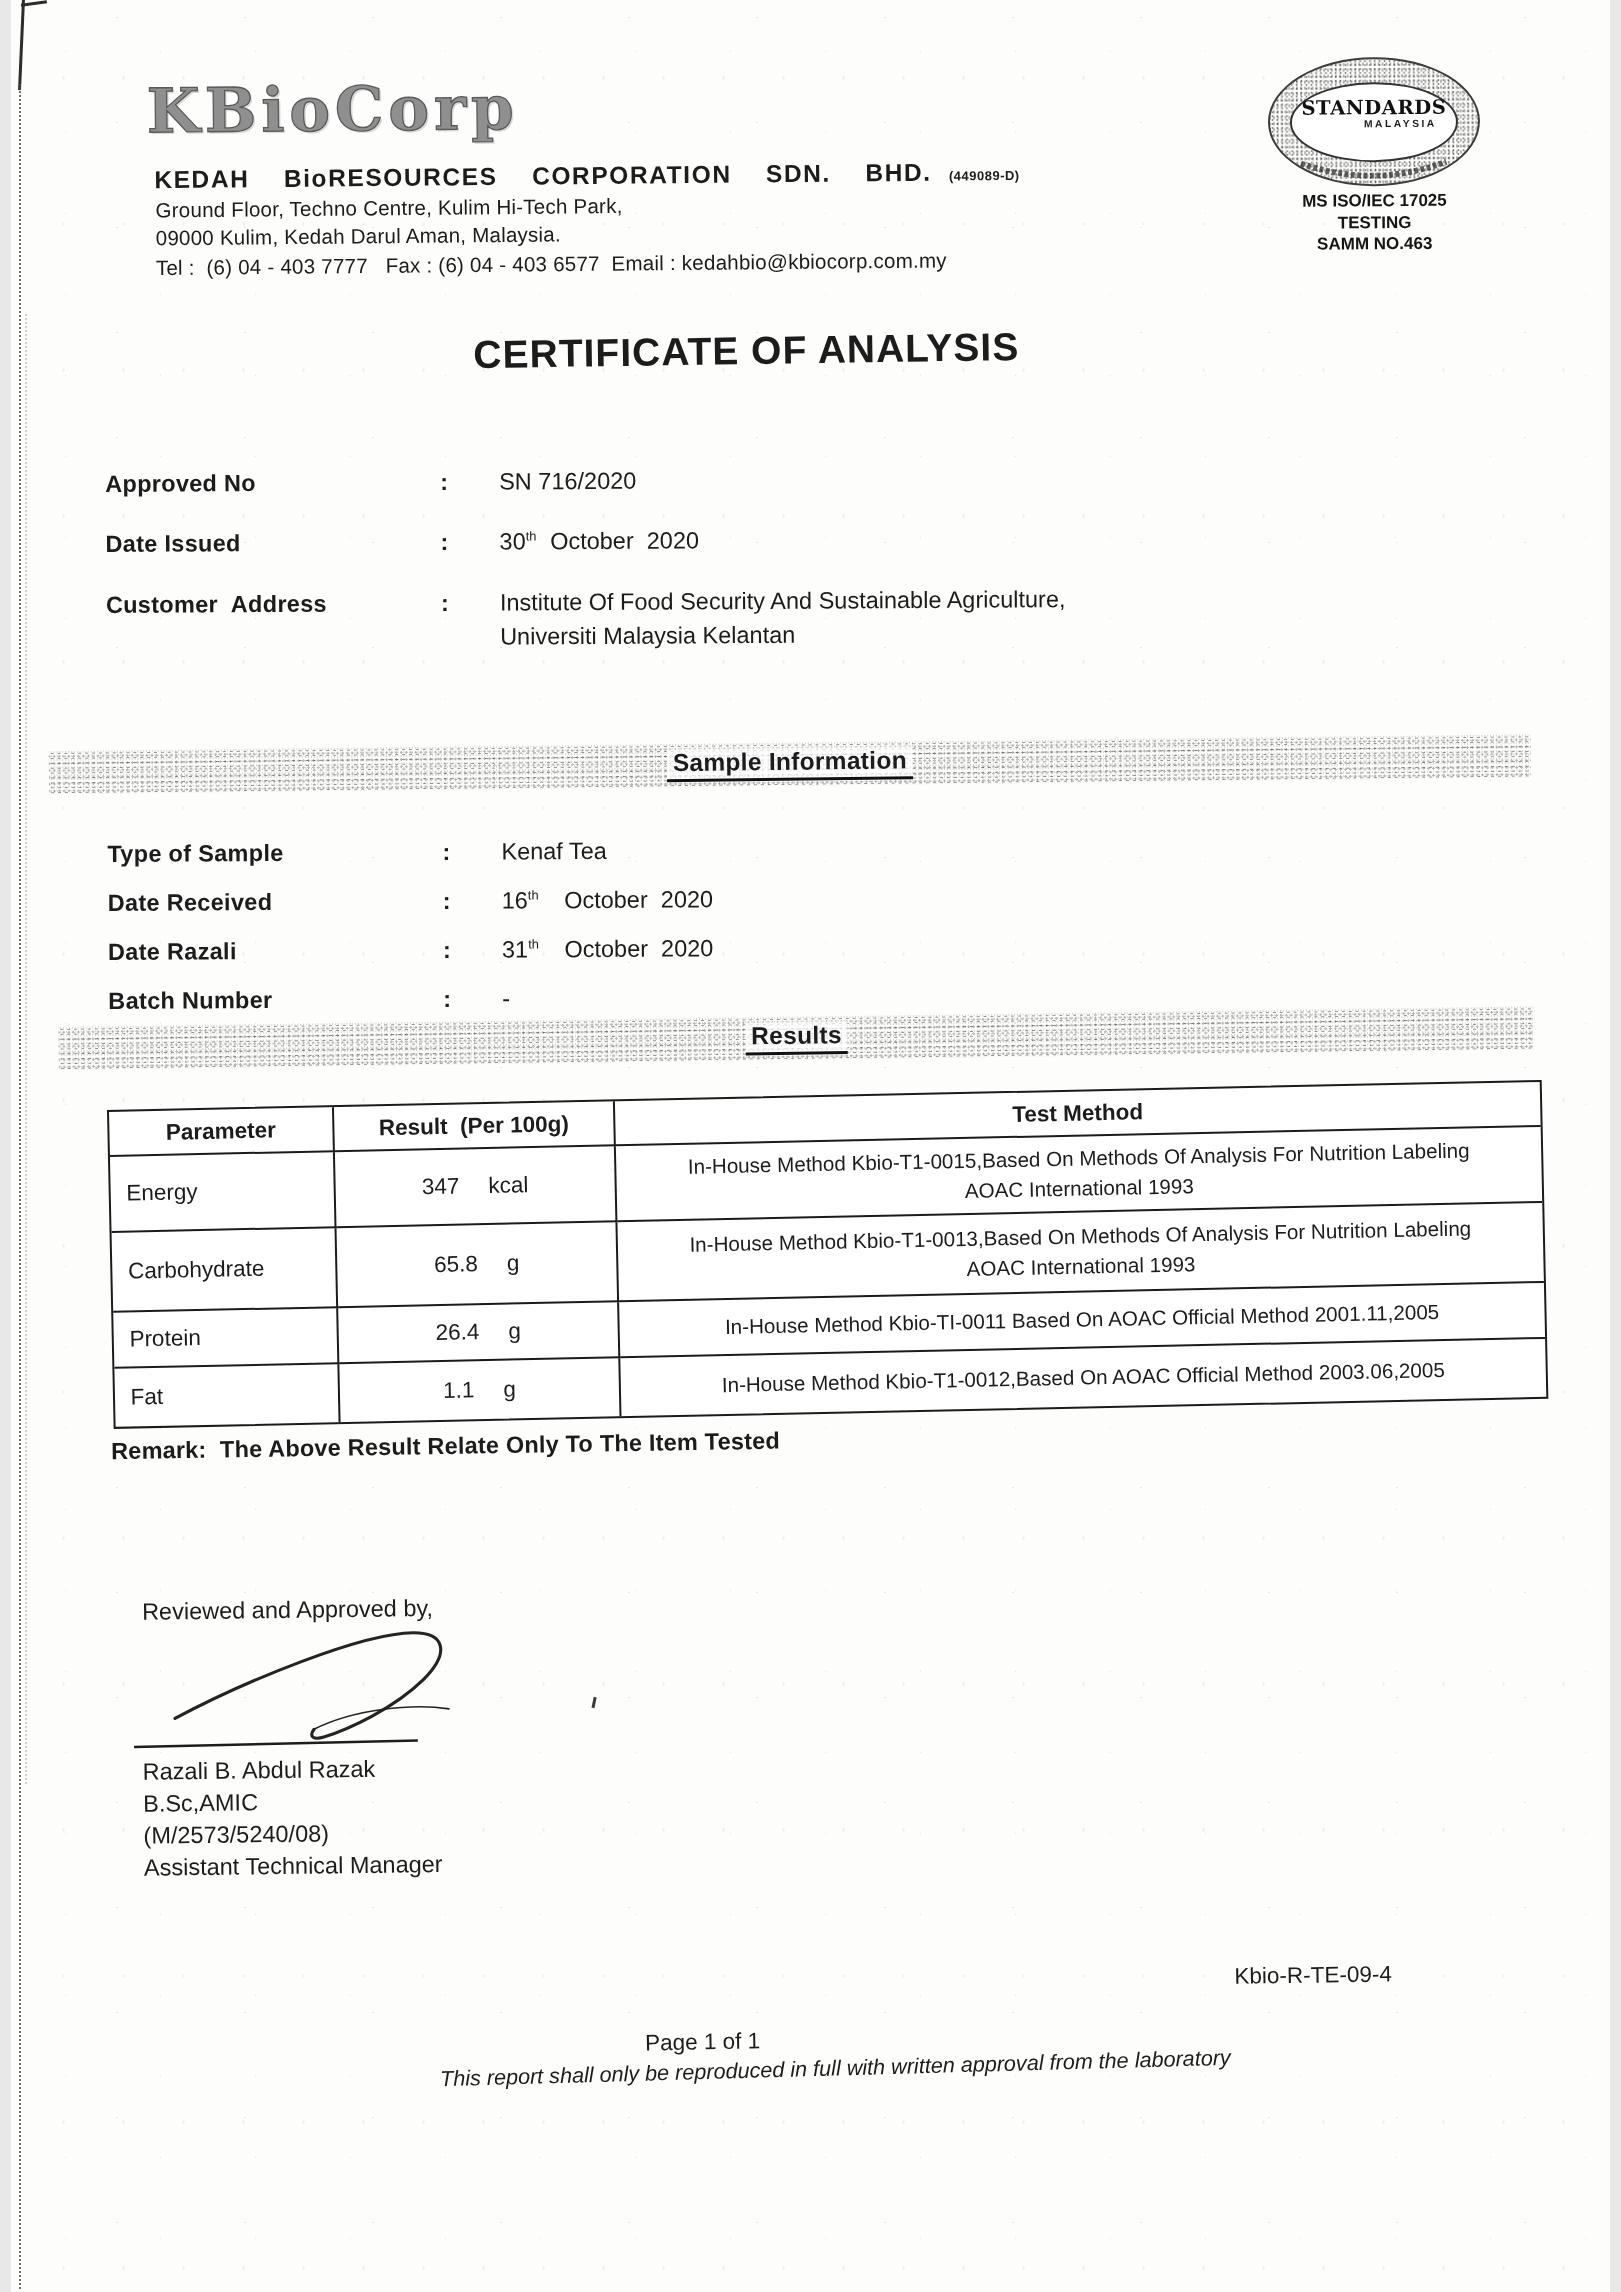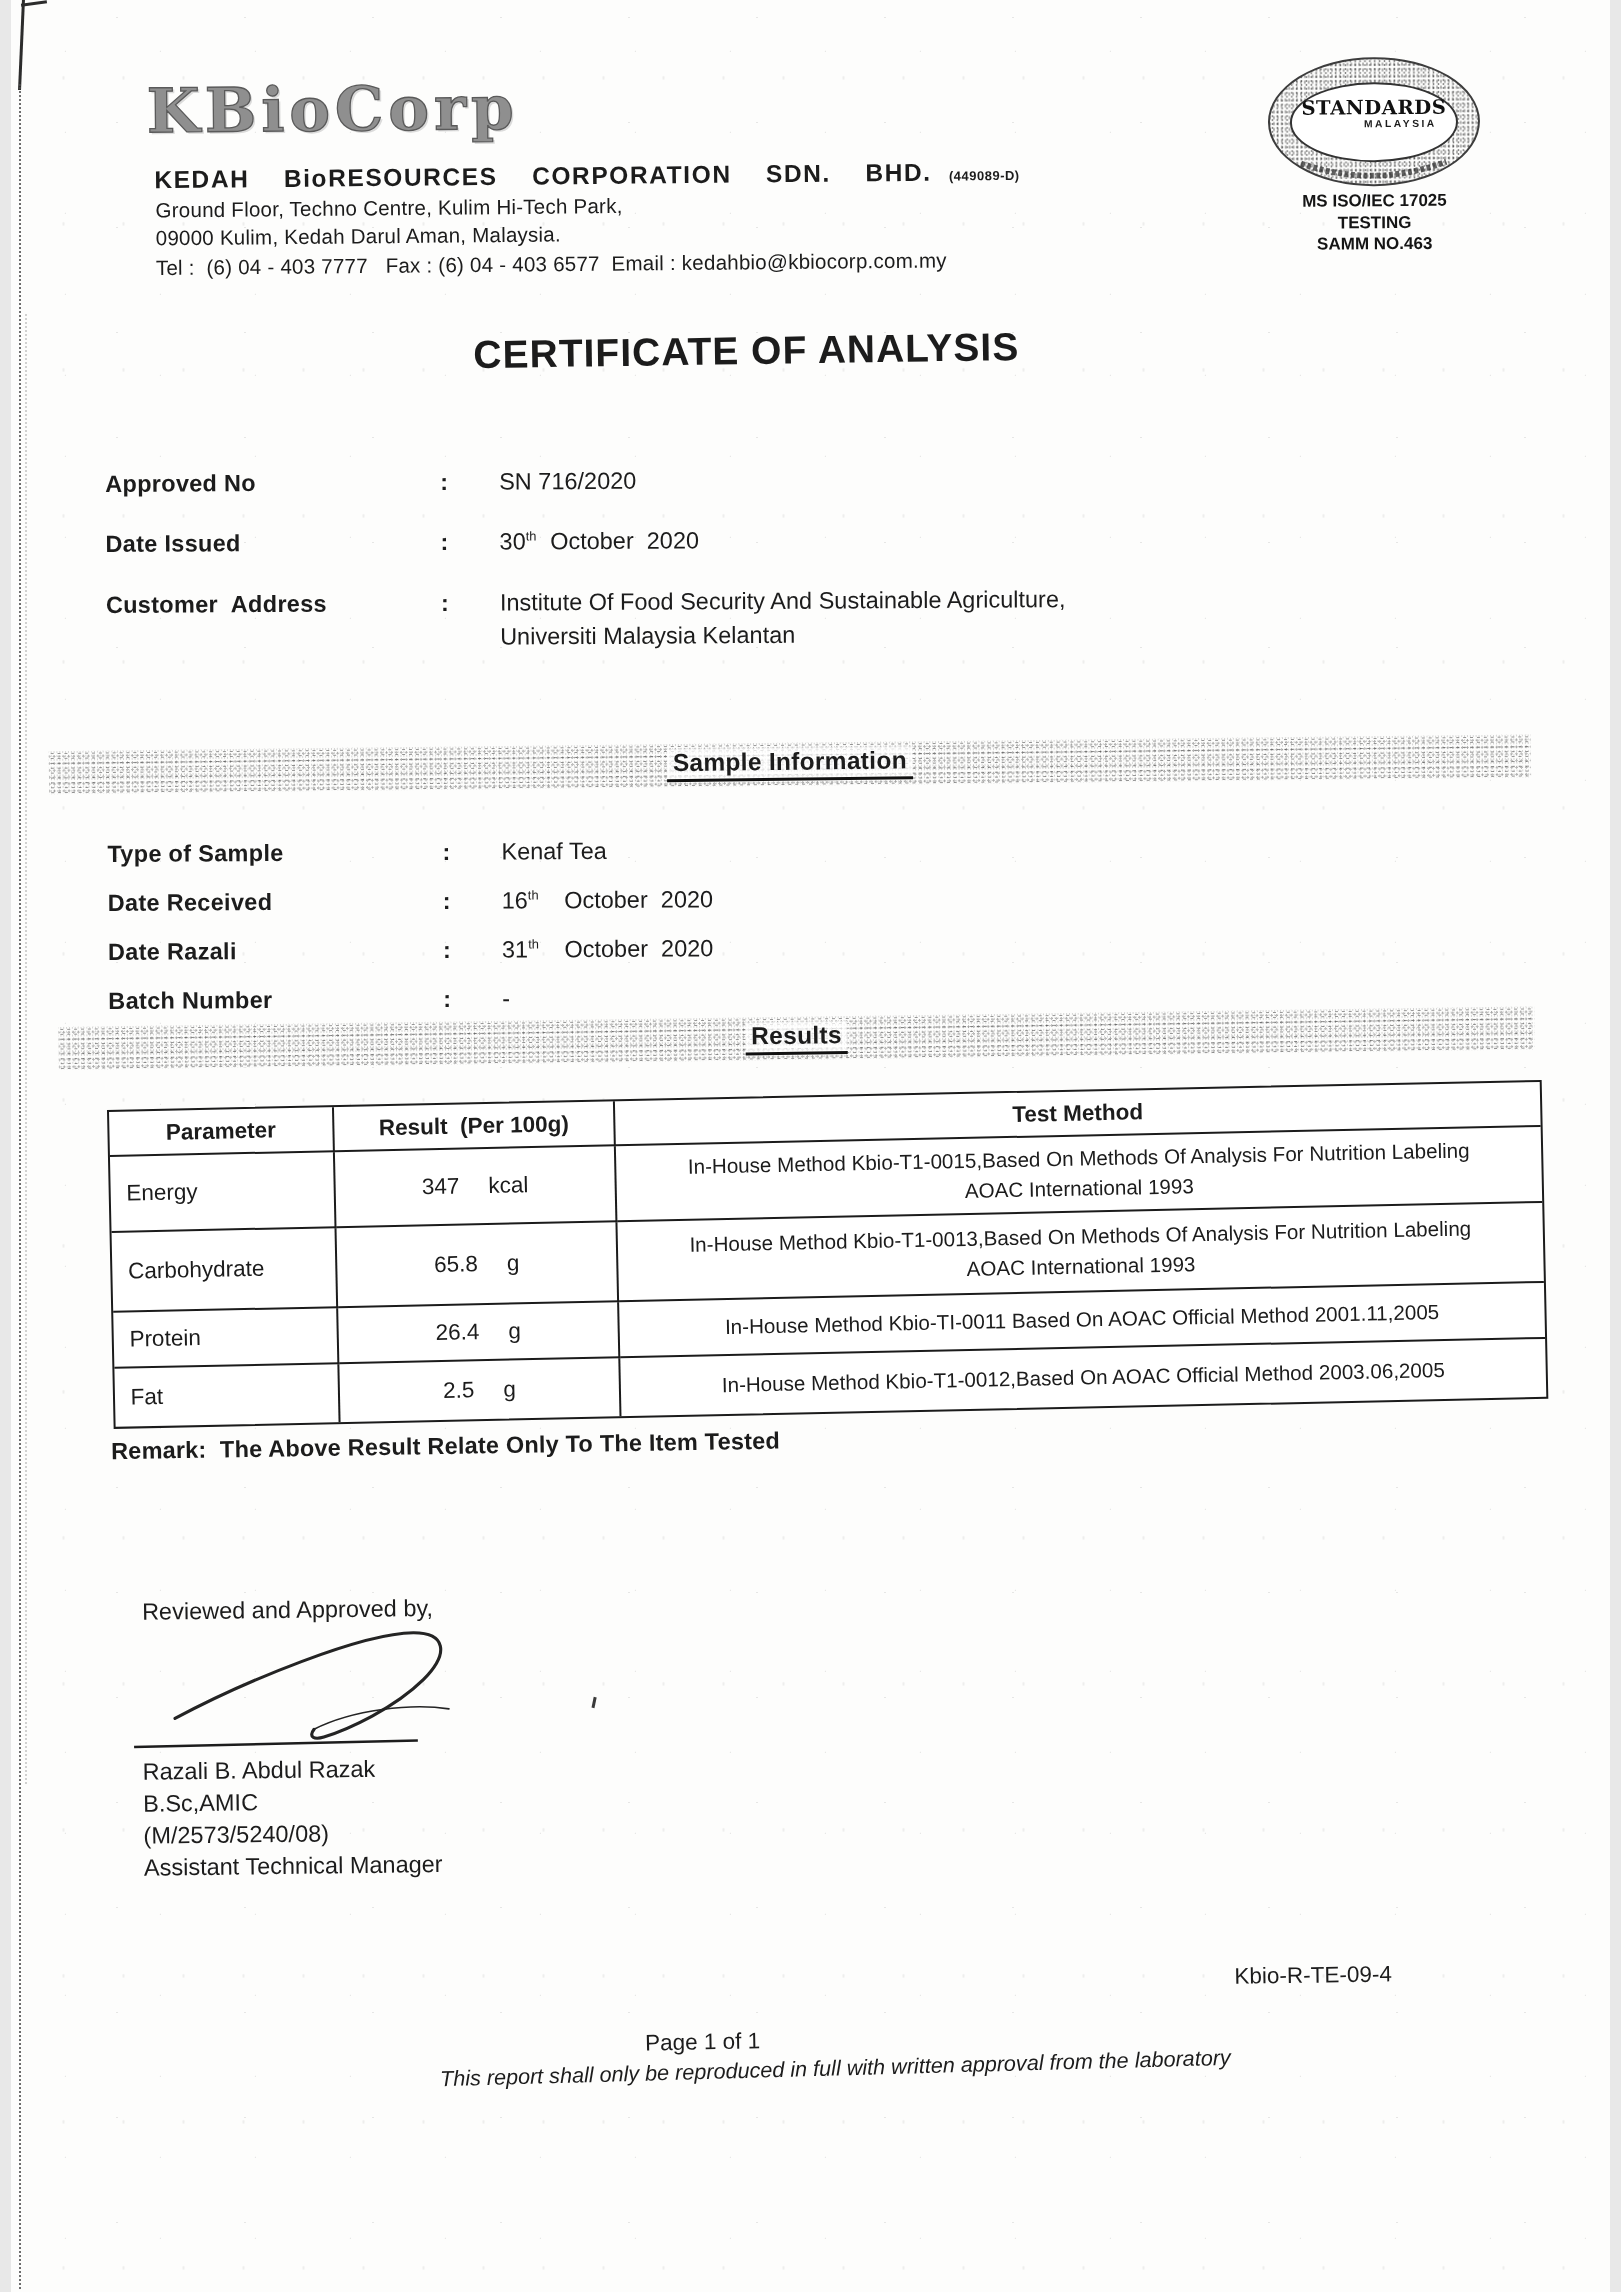--- a/index.html
+++ b/index.html
@@ -231,21 +231,21 @@
           <span>26.4</span>
           <span>g</span>
         </div>
         <div class="r2 method">
             <p>In-House Method Kbio-TI-0011 Based On AOAC Official Method 2001.11,2005</p>
           </div>
       </div>
       <div class="tr">
         <div class="r3 param">Fat</div>
         <div class="r3 result">
-          <span>2.5</span>
+          <span>1.1</span>
           <span>g</span>
         </div>
         <div class="r3 method">
             <p>In-House Method Kbio-T1-0012,Based On AOAC Official Method 2003.06,2005</p>
           </div>
       </div>
     </div>
 
     <div class="abs remark ws-pre">Remark:  The Above Result Relate Only To The Item Tested</div>
 

